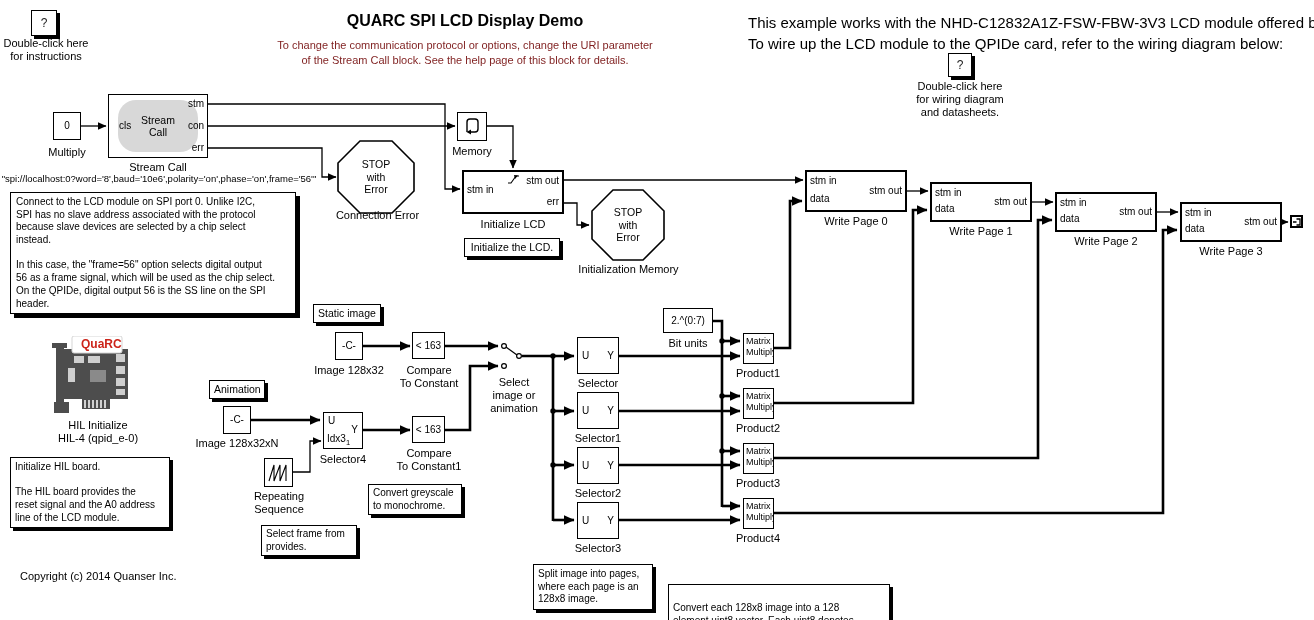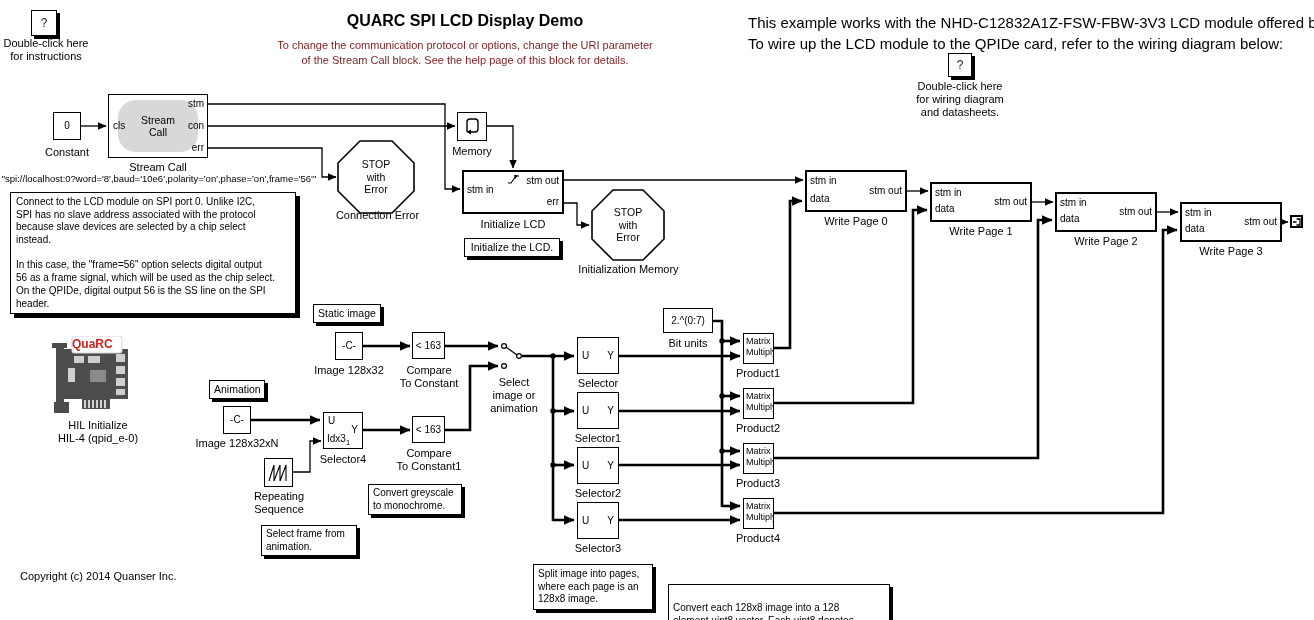--- a/index.html
+++ b/index.html
@@ -117,27 +117,27 @@
   <div class="help" style="left:948px;top:53px;width:22px;height:22px">
     <span>?</span>
   </div>
   <div class="lbl" style="left:905px;top:80px;width:110px">Double-click here
 for wiring diagram
 and datasheets.</div>
 
   <div class="blk" style="left:53px;top:112px;width:28px;height:28px">
     <div class="val">0</div>
   </div>
-  <div class="lbl" style="left:27px;top:146px;width:80px">Constant</div>
+  <div class="lbl" style="left:27px;top:146px;width:80px">Multiply</div>
 
   <div class="blk" style="left:108px;top:94px;width:100px;height:64px">
     <div class="scblob"></div>
     <div class="val" style="font-size:10.5px">Stream
 Call</div>
-    <span class="port" style="left:4px;top:50%;transform:translateY(-50%)">cls</span>
+    <span class="port" style="left:10px;top:50%;transform:translateY(-50%)">cls</span>
     <span class="port" style="right:3px;top:4px">stm</span>
     <span class="port" style="right:3px;top:50%;transform:translateY(-50%)">con</span>
     <span class="port" style="right:3px;bottom:4px">err</span>
   </div>
   <div class="lbl" style="left:98px;top:161px;width:120px">Stream Call</div>
   <div class="lbl" style="left:0px;top:173px;width:318px;font-size:9.5px">"spi://localhost:0?word='8',baud='10e6',polarity='on',phase='on',frame='56'"</div>
 
   <div class="blk" style="left:457px;top:112px;width:30px;height:29px">
     <svg width="27" height="26" style="position:absolute;left:0;top:0">
       <path d="M9,19 V9 Q9,6 12,6 H17 Q20,6 20,9 V16 Q20,19 17,19 H13" fill="none" stroke="#000" stroke-width="1.4"></path>
@@ -249,21 +249,21 @@
     <svg width="26" height="26" style="position:absolute;left:0;top:0">
       <path d="M4,22 L9,6 V22 L15,6 V22 L21,6 V22" fill="none" stroke="#000" stroke-width="1.1"></path>
     </svg>
   </div>
   <div class="lbl" style="left:235px;top:490px;width:88px">Repeating
 Sequence</div>
 
   <div class="note" style="left:368px;top:484px;width:94px">Convert greyscale
 to monochrome.</div>
   <div class="note" style="left:261px;top:525px;width:96px">Select frame from
-animation.</div>
+provides.</div>
 
   <div class="abs" style="left:488px;top:340px;width:38px;height:32px;z-index:2"></div>
   <div class="lbl" style="left:477px;top:376px;width:74px">Select
 image or
 animation</div>
 
   <div class="blk" style="left:577px;top:337px;width:42px;height:37px">
     <span class="port" style="left:4px;top:50%;transform:translateY(-50%)">U</span>
     <span class="port" style="right:4px;top:50%;transform:translateY(-50%)">Y</span>
   </div>
@@ -338,35 +338,40 @@
       <g stroke="#fff" stroke-width="1.5">
         <line x1="33" y1="64" x2="33" y2="72"></line>
           <line x1="37" y1="64" x2="37" y2="72"></line>
         <line x1="41" y1="64" x2="41" y2="72"></line>
           <line x1="45" y1="64" x2="45" y2="72"></line>
         <line x1="49" y1="64" x2="49" y2="72"></line>
           <line x1="53" y1="64" x2="53" y2="72"></line>
       </g>
       <rect x="20" y="0" width="50" height="17" rx="2" fill="#fff" stroke="#d5d5d5"></rect>
     </svg>
-    <div class="abs" style="left: 20px; top: 1px; width: 26px; text-align: left; font-size: 12px; font-weight: bold; color: rgb(204, 36, 26);">QuaRC</div>
+    <div class="abs" style="left: 29px; top: 1px; width: 26px; text-align: left; font-size: 12px; font-weight: bold; color: rgb(204, 36, 26);">QuaRC</div>
   </div>
   <div class="lbl" style="left:28px;top:419px;width:140px">HIL Initialize
 HIL-4 (qpid_e-0)</div>
 
   <div class="note" style="left:10px;top:192px;width:286px;box-shadow:4px 4px 0 #000;padding:3px 5px">Connect to the LCD module on SPI port 0. Unlike I2C,
 SPI has no slave address associated with the protocol
 because slave devices are selected by a chip select
 instead.
 
 In this case, the "frame=56" option selects digital output
 56 as a frame signal, which will be used as the chip select.
 On the QPIDe, digital output 56 is the SS line on the SPI
 header.</div>
 
+  <div class="note" style="left:10px;top:457px;width:160px;padding:3px 4px">Initialize HIL board.
+
+The HIL board provides the
+reset signal and the A0 address
+line of the LCD module.</div>
 
   <div class="note" style="left:533px;top:564px;width:120px;padding:3px 4px">Split image into pages,
 where each page is an
 128x8 image.</div>
   <div class="note" style="left:668px;top:584px;width:222px;padding:17px 4px">Convert each 128x8 image into a 128
 element uint8 vector. Each uint8 denotes
 a column 8 pixels high with one bit per pixel.</div>
 
   <div class="abs" style="left:20px;top:570px;font-size:11px">Copyright (c) 2014 Quanser Inc.</div>
 

